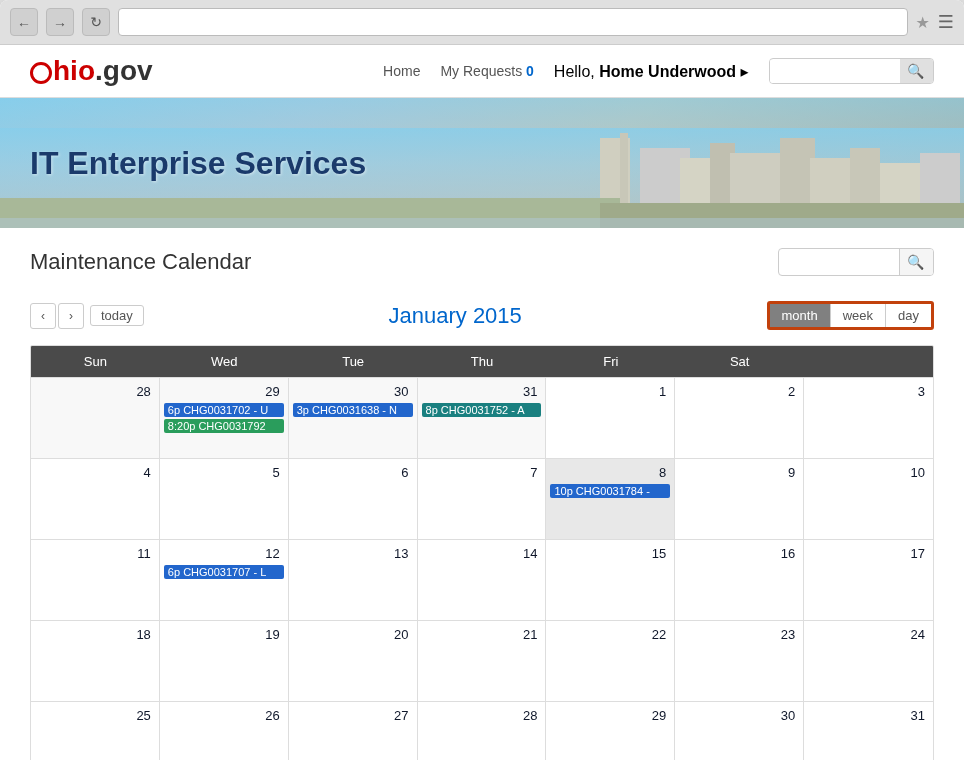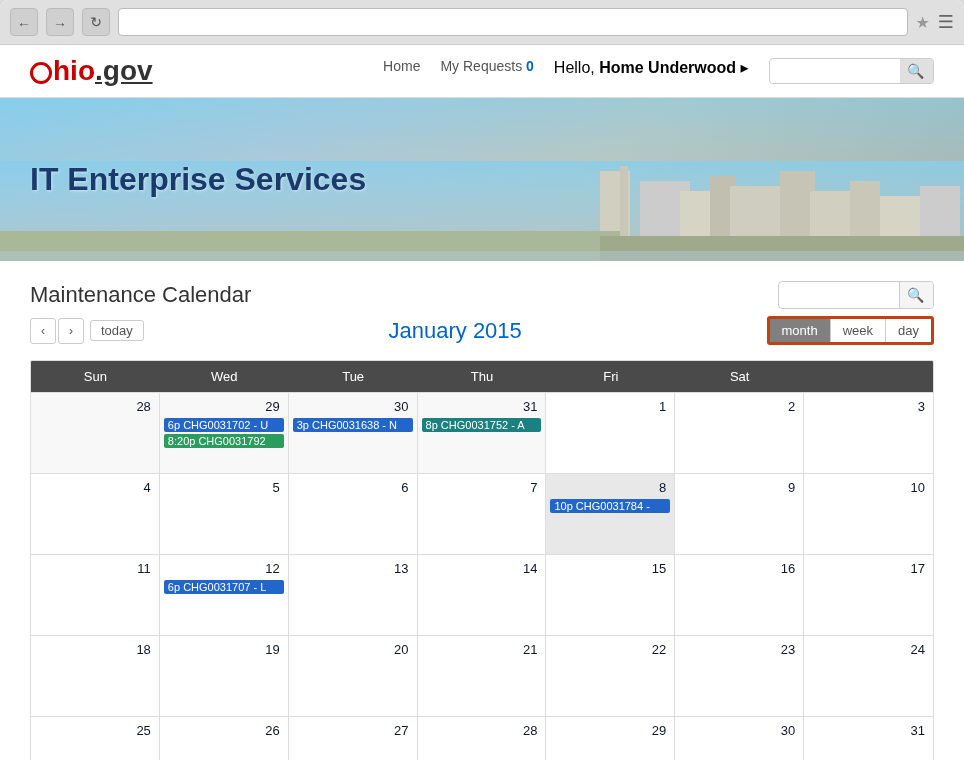--- a/index.html
+++ b/index.html
@@ -62,25 +62,25 @@
     }
     .logo-o {
       display: inline-block;
       width: 22px; height: 22px;
       border: 3px solid #cc0000;
       border-radius: 50%;
       vertical-align: middle;
       margin-right: 1px;
     }
     .logo-ohio { color: #cc0000; font-size: 28px; font-weight: bold; }
-    .logo-gov { color: #333; font-size: 28px; font-weight: bold; text-decoration: underline; }
+    .logo-gov { color: #333; font-size: 28px; font-weight: bold; }
 
     .header-nav {
       display: flex;
-      align-items: flex-start;
+      align-items: center;
       gap: 20px;
       margin-left: auto;
     }
     .header-nav a {
       text-decoration: none;
       color: #555;
       font-size: 14px;
     }
     .header-nav .requests-badge { color: #0066cc; font-weight: bold; }
     .search-box {
@@ -101,21 +101,21 @@
       background: #e0e0e0;
       border: none;
       padding: 4px 8px;
       cursor: pointer;
       font-size: 14px;
       color: #555;
     }
 
     
     .hero-banner {
-      height: 163px;
+      height: 130px;
       background: linear-gradient(135deg, #87CEEB 0%, #b0c8d8 30%, #c5c5b0 60%, #a0a898 100%);
       position: relative;
       overflow: hidden;
       display: flex;
       align-items: center;
     }
     .hero-banner::before {
       content: '';
       position: absolute;
       top: 0; left: 0; right: 0; bottom: 0;
@@ -149,21 +149,21 @@
     
     .calendar-container {
       background: white;
       margin: 0;
       padding: 20px 30px;
     }
 
     .calendar-header {
       display: flex;
       align-items: center;
-      margin-bottom: 7px;
+      margin-bottom: 25px;
       flex-wrap: wrap;
       gap: 10px;
     }
     .calendar-title {
       font-size: 22px;
       color: #333;
       font-weight: normal;
       margin-right: auto;
     }
     .calendar-search {

